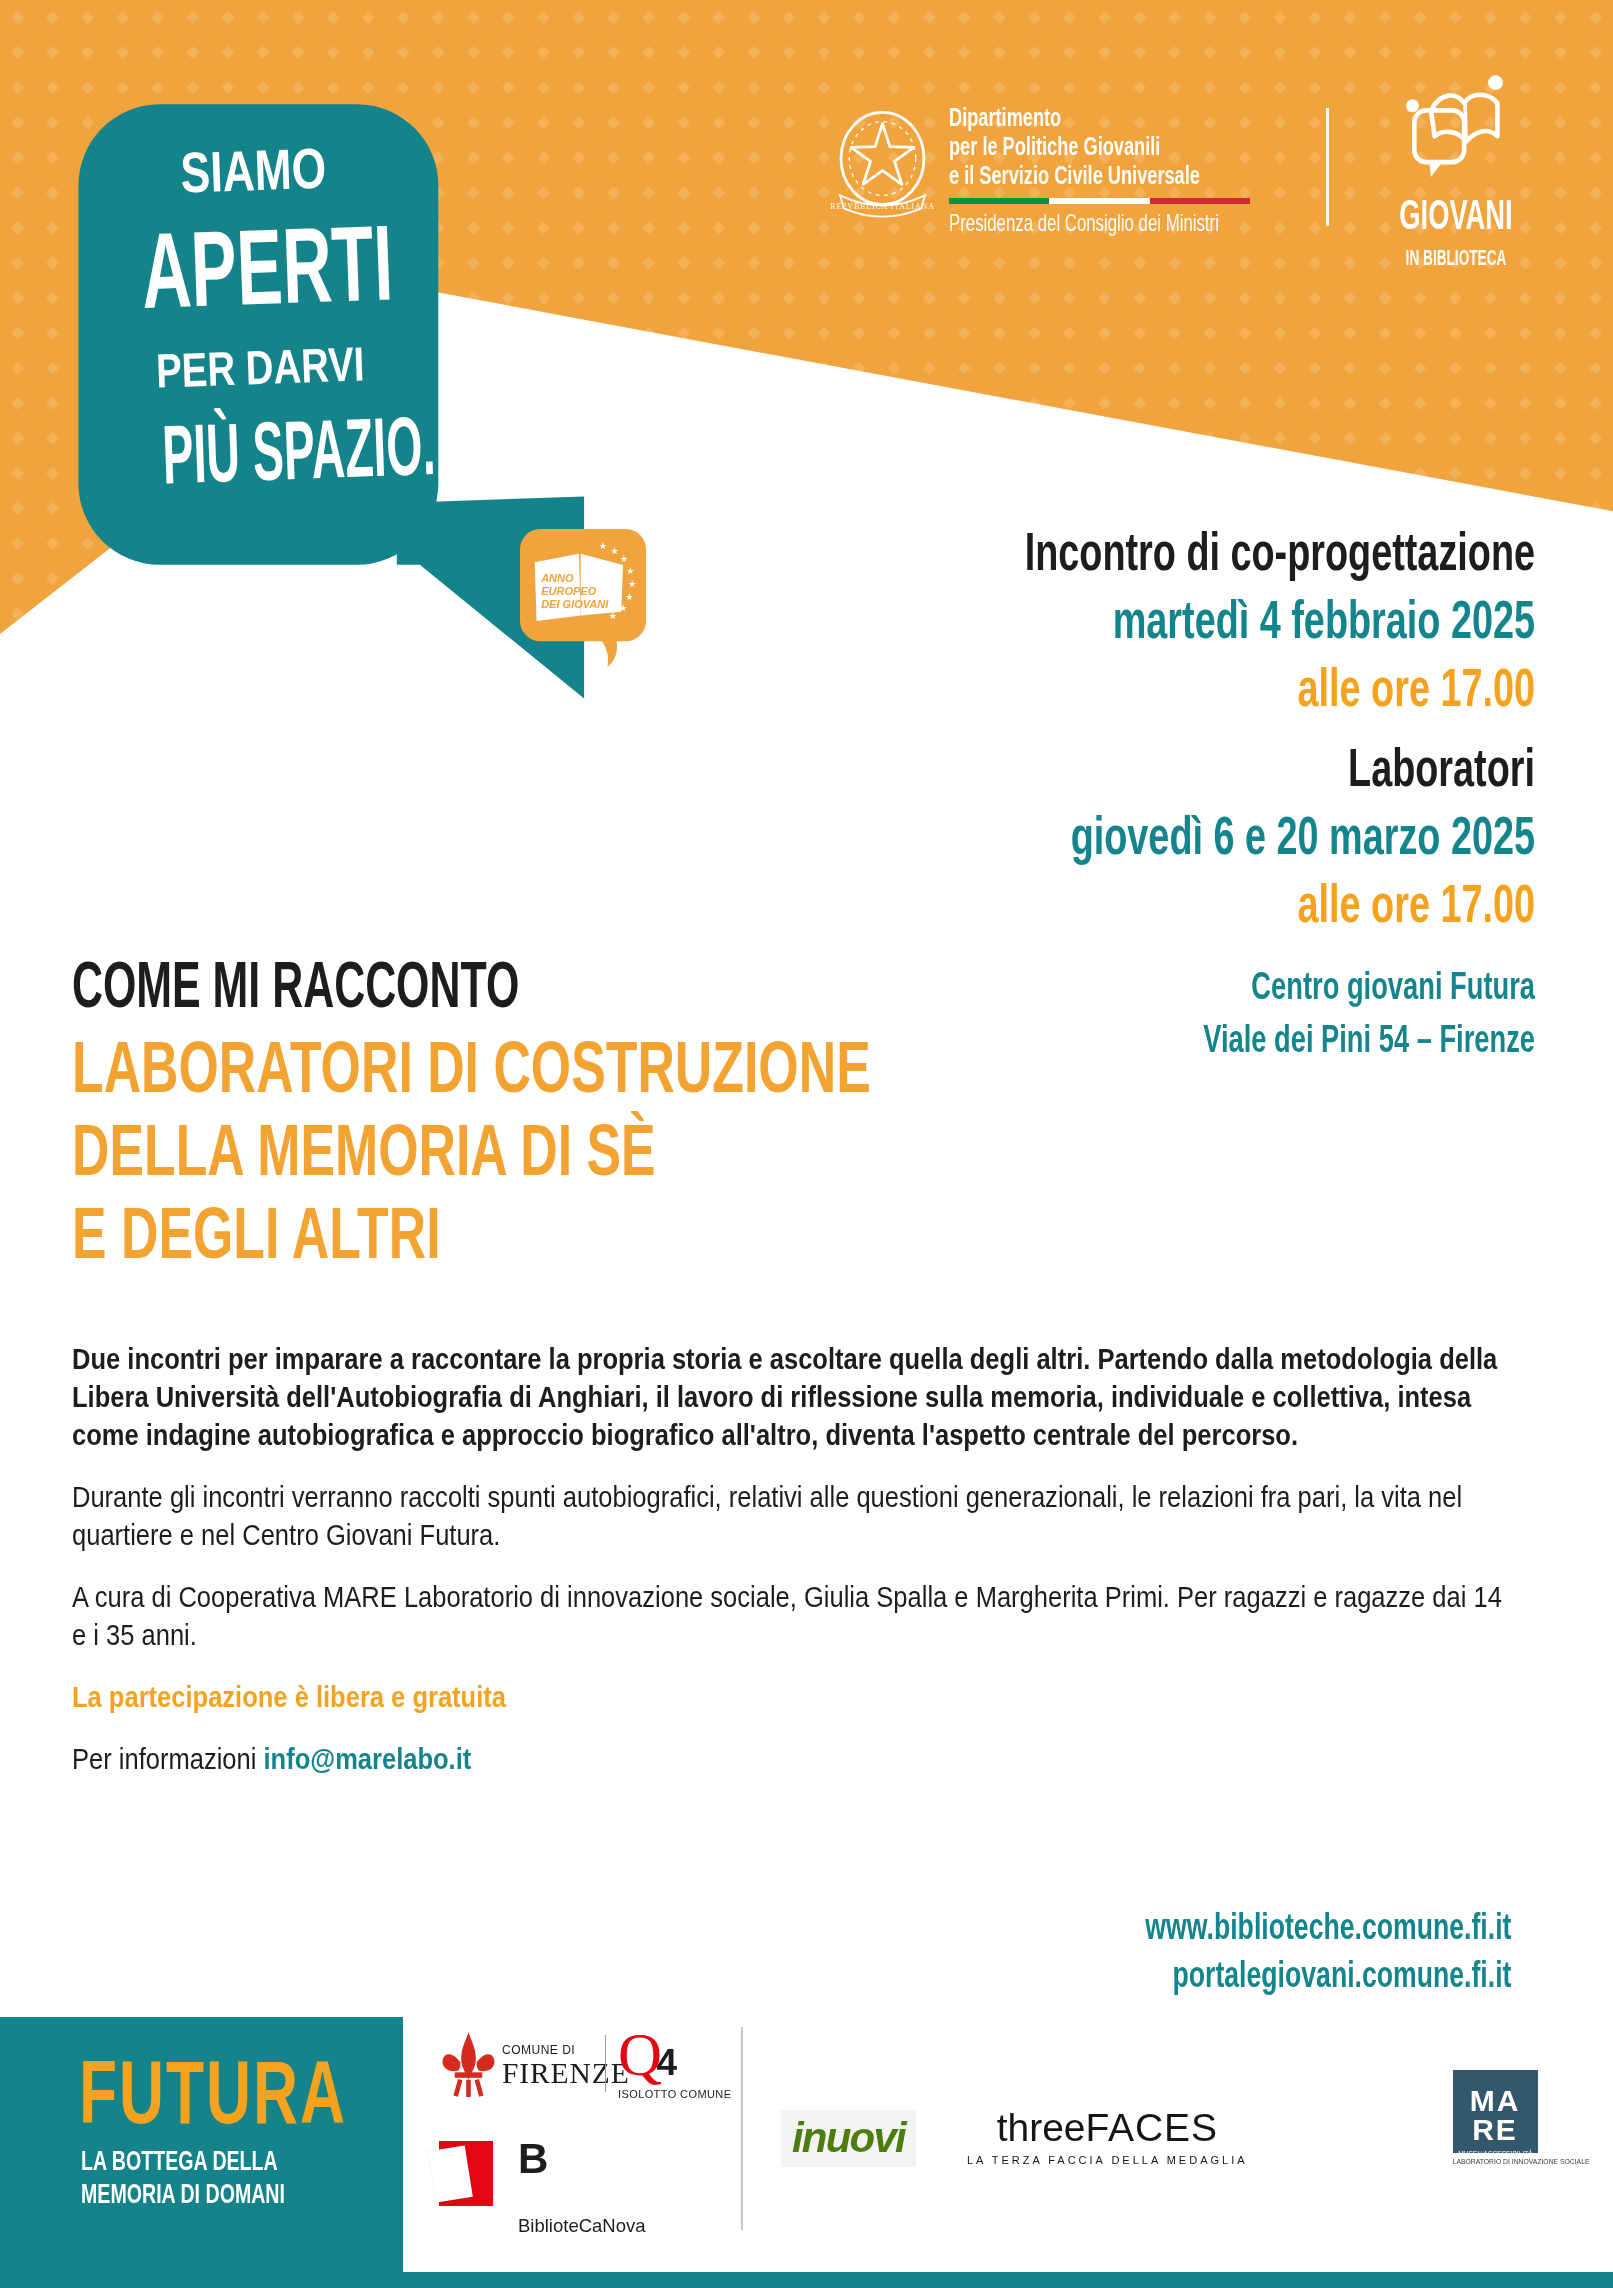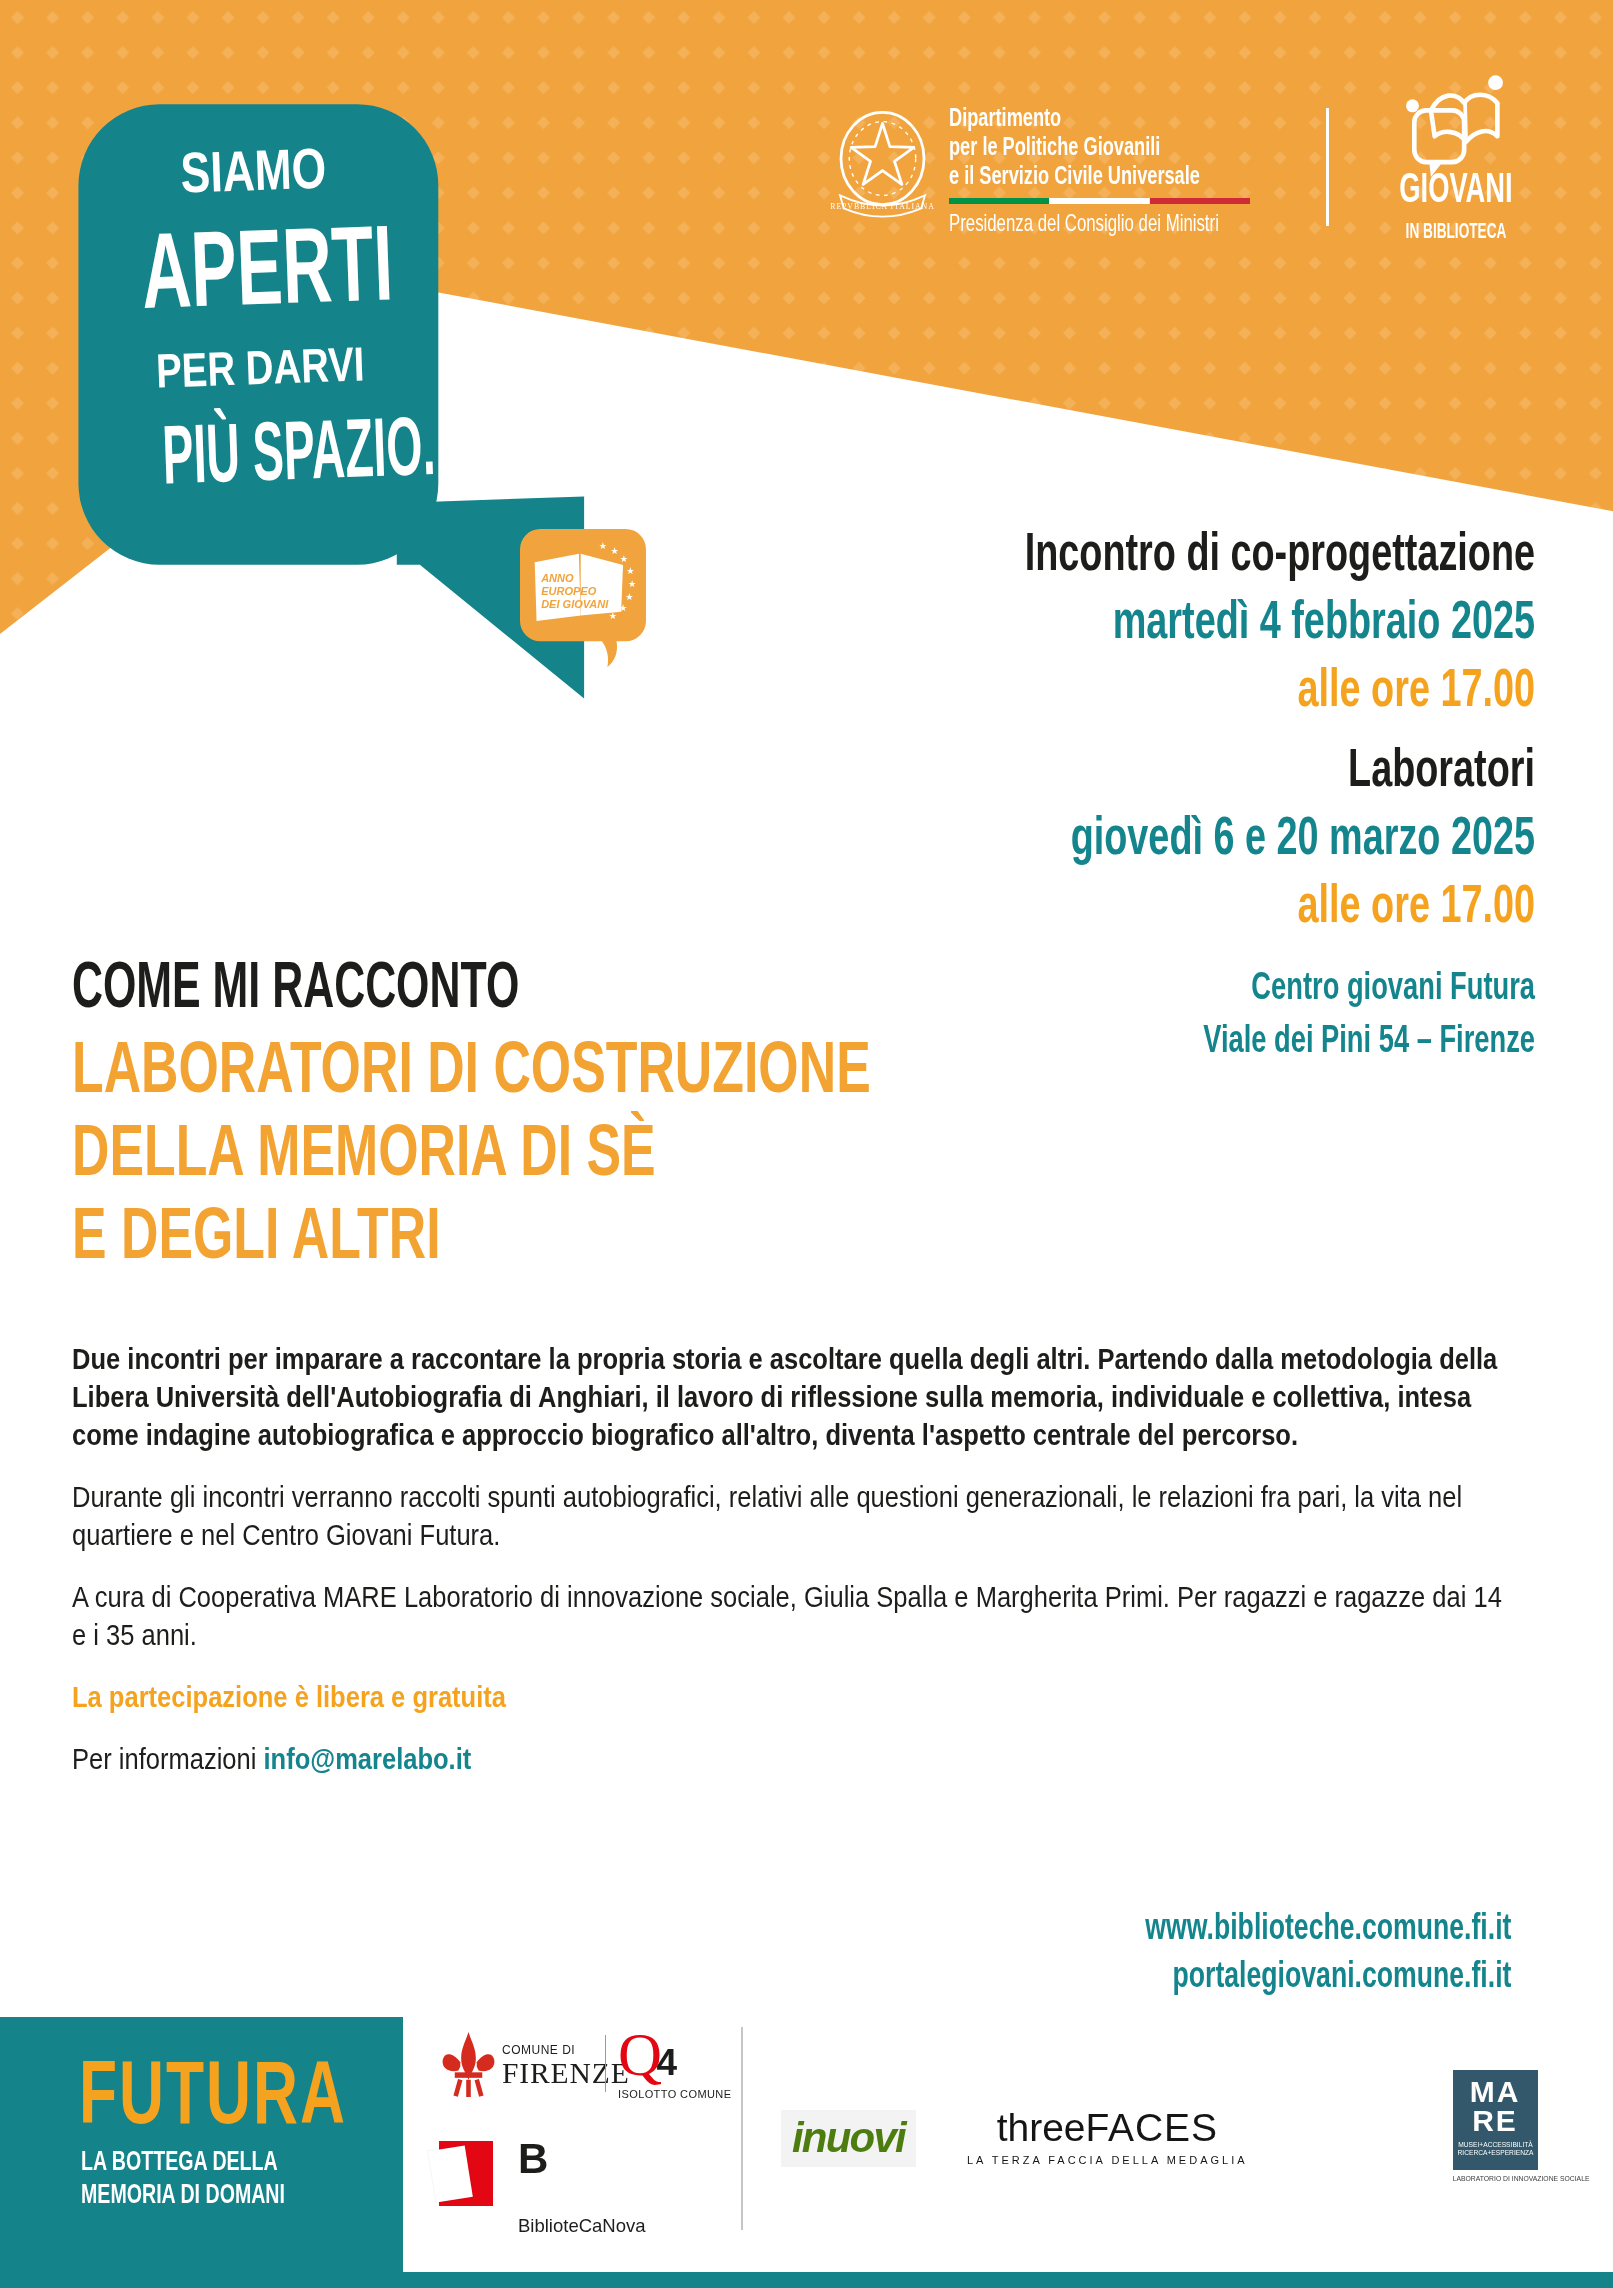--- a/index.html
+++ b/index.html
@@ -27,21 +27,21 @@
   .gov-text{left:949px;top:103px;color:#fff;transform:scaleX(.70);transform-origin:0 0;width:498px;}
   .gov-text .gl{font-size:26px;font-weight:bold;line-height:29px;white-space:nowrap;}
   .tricolor{margin-top:8.3px;width:430px;height:5.5px;display:flex;}
   .tricolor i{flex:1;}
   .tri-g{background:#009246;}.tri-w{background:#ffffff;}.tri-r{background:#ce2b37;}
   .gov-sub{margin-top:6.5px;font-size:24px;line-height:26px;white-space:nowrap;color:#fff;}
 
   .logo-divider{left:1326px;top:108px;width:2.8px;height:118px;background:#ffffff;}
 
   
-  .gib-text{left:1357px;top:164px;width:198px;text-align:center;color:#fff;}
+  .gib-text{left:1357px;top:191px;width:198px;text-align:center;color:#fff;}
   .gib-t1{font-size:42px;font-weight:bold;transform:scaleX(.65);white-space:nowrap;}
   .gib-t2{font-size:22px;font-weight:bold;transform:scaleX(.62);white-space:nowrap;margin-top:5.5px;}
 
   
   .schedule{right:78px;top:517px;width:904px;text-align:right;
     transform:scaleX(.70);transform-origin:100% 0;}
   .schedule div{white-space:nowrap;font-weight:bold;}
   .sch-big{font-size:54px;line-height:68px;}
   .sch-small{font-size:39px;line-height:53px;}
   .gap13{margin-top:12px;}.gap11{margin-top:22px;}
@@ -105,21 +105,21 @@
 
   .cepiss{left:1248px;top:2073px;width:157px;text-align:center;}
   .cep-name{font-size:41px;letter-spacing:4.6px;white-space:nowrap;}
   .cep-c{color:#e6007e;}
   .cep-rest{color:#2d7dc1;}
   .cep-line{width:151px;height:1.8px;background:#8fb4dc;margin:3.7px auto 3.7px auto;}
   .cep-sub{font-size:14.8px;color:#2d7dc1;white-space:nowrap;transform:scaleX(.92);transform-origin:50% 0;}
   .cep-soc{color:#e6007e;}
 
   .mare{left:1449px;top:2070px;width:92px;text-align:center;}
-  .mare-sq{width:85px;height:100px;background:#33586b;margin:0 auto;padding-top:7px;box-sizing:border-box;}
+  .mare-sq{width:85px;height:83px;background:#33586b;margin:0 auto;padding-top:16px;box-sizing:border-box;}
   .mare-big{font-size:30px;font-weight:bold;color:#fff;line-height:29px;letter-spacing:1.8px;}
   .mare-sub{font-size:7px;color:#fff;line-height:8.3px;margin-top:5.5px;white-space:nowrap;transform:scaleX(.95);}
   .mare-cap{font-size:7.4px;color:#3a3a3a;margin-top:3.7px;white-space:nowrap;transform:scaleX(.92);transform-origin:50% 0;}
 
   .bottom-strip{left:0;top:2272px;width:1613px;height:16.6px;background:#14838a;}
 </style>
 </head>
 <body>
 
 <div class="poster">

